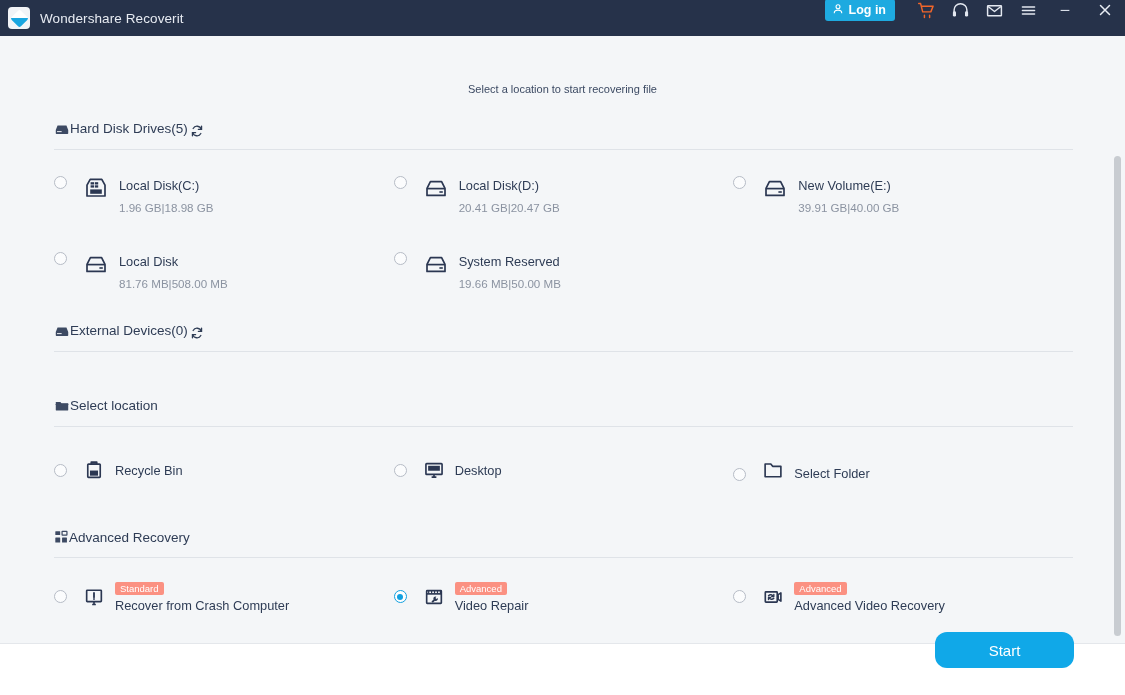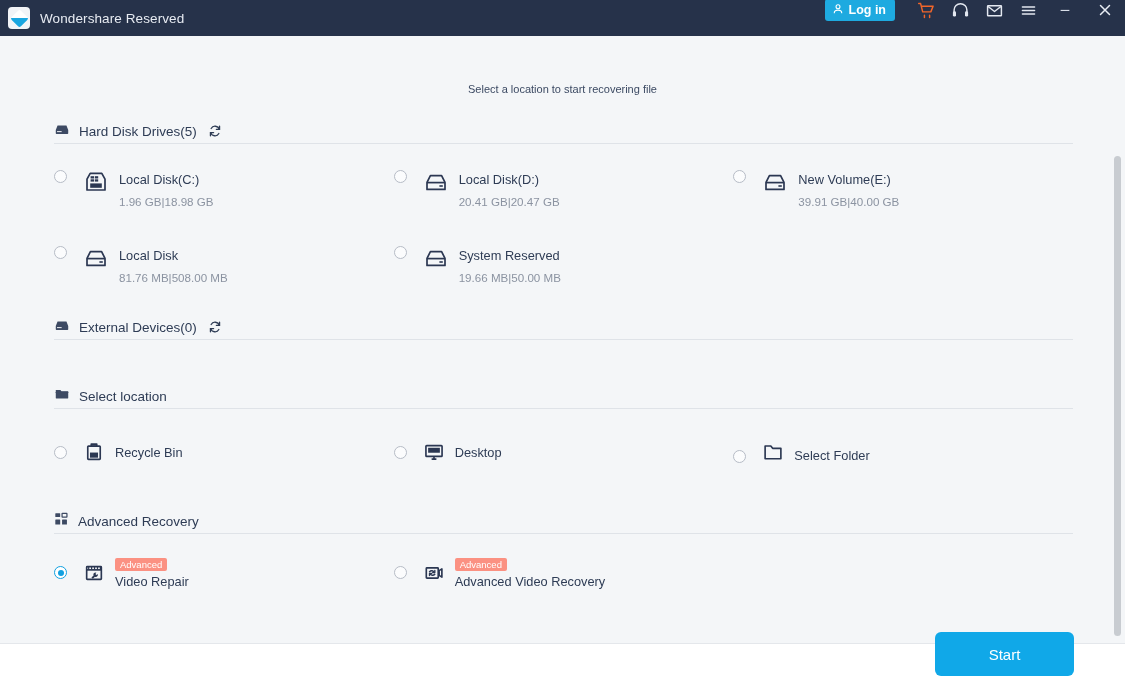--- a/index.html
+++ b/index.html
@@ -87,24 +87,22 @@
     text-align: center;
     color: #3c4a63;
     font-size: 11px;
     padding-top: 47px;
     padding-bottom: 0;
   }
 
   
   .section-head {
     display: flex;
-    align-items: center;
-    gap: 9px;
     margin: 0 52px 0 54px;
-    padding-bottom: 2px;
+    padding-bottom: 8px;
     border-bottom: 1px solid #dfe3e8;
   }
   .section-head .sh-label {
     color: #2e3c55;
     font-size: 13.5px;
   }
   .refresh-ic { cursor: pointer; display: flex; align-items: center; margin-left: 2px; }
 
   
   .opt-grid {
@@ -197,25 +195,25 @@
   }
   .foot-link {
     color: #11a0e0;
     font-weight: bold;
     text-decoration: none;
     cursor: pointer;
   }
   .start-btn {
     position: absolute;
     right: 51px; top: -12px;
-    width: 139px; height: 44px;
+    width: 139px; height: 36px;
     background: #10a8e8;
     color: #fff;
     font-size: 15px;
-    border: none; border-radius: 6px;
+    border: none; border-radius: 12px;
     cursor: pointer;
   }
 
   
   .scrollbar {
     position: absolute;
     right: 3px;
     top: 2px;
     width: 9px;
     bottom: 56px;
@@ -232,21 +230,21 @@
     border-radius: 4px;
   }
 </style>
 </head>
 <body>
 
 <div class="titlebar">
   <div class="logo-box">
     <div class="logo-diamond"></div>
   </div>
-  <span class="app-title">Wondershare Reserved</span>
+  <span class="app-title">Wondershare Recoverit</span>
 
   <div class="tb-right">
     <button class="login-btn">
       <span>
         <svg width="12" height="12" viewBox="0 0 16 16" fill="none" stroke="#ffffff" stroke-width="1.5">
           <circle cx="8" cy="5" r="2.6"></circle>
             <path d="M3 13.5c0-2.6 2.2-4 5-4s5 1.4 5 4"></path>
         </svg>
       </span>
       <span>Log in</span>
@@ -471,20 +469,34 @@
           <rect x="1.4" y="1.4" width="5.2" height="4" rx="0.4"></rect>
           <rect x="8.6" y="1.4" width="5.2" height="4" rx="0.4" fill="none" stroke="#3d4a63" stroke-width="1.3"></rect>
           <rect x="1.4" y="8" width="5.2" height="5.4" rx="0.4"></rect>
           <rect x="8.6" y="8" width="5.2" height="5.4" rx="0.4"></rect>
         </svg>
       </span>
       <span class="sh-label">Advanced Recovery</span>
     </div>
 
     <div class="opt-grid" style="margin-top:21px">
+      <div class="opt" style="align-items:center">
+        <span class="radio"></span>
+        <span class="opt-ic">
+          <svg width="22" height="22" viewBox="0 0 24 24" fill="none" stroke="#2b3752" stroke-width="1.8" stroke-linejoin="round">
+            <rect x="4" y="4.6" width="16" height="12.4" rx="0.7"></rect>
+            <path d="M12 7.6v4.6M12 14.1v.1" stroke-linecap="round" stroke-width="2"></path>
+            <path d="M10 20.2h4M12 17v3"></path>
+          </svg>
+        </span>
+        <span class="opt-body" style="position:relative; top:-1px">
+          <span class="badge">Standard</span>
+          <span class="opt-name" style="display:block">Recover from Crash Computer</span>
+        </span>
+      </div>
 
       <div class="opt" style="align-items:center">
         <span class="radio on"></span>
         <span class="opt-ic">
           <svg width="22" height="22" viewBox="0 0 24 24" fill="none" stroke="#2b3752" stroke-width="1.8" stroke-linejoin="round">
             <rect x="4" y="5" width="16" height="14" rx="0.7"></rect>
             <path d="M4 8.6h16"></path>
             <path d="M6.2 5v3.3M9.4 5v3.3M12.6 5v3.3M15.8 5v3.3M19 5v3.3" stroke-width="1.3"></path>
             <path d="M14.6 11.6a2.3 2.3 0 0 0-3.1 3L9.2 16.9l1.5 1.5 2.3-2.3a2.3 2.3 0 0 0 3-3.1l-1.3 1.3-1.2-1.2z" fill="#2b3752" stroke="none"></path>
           </svg>

